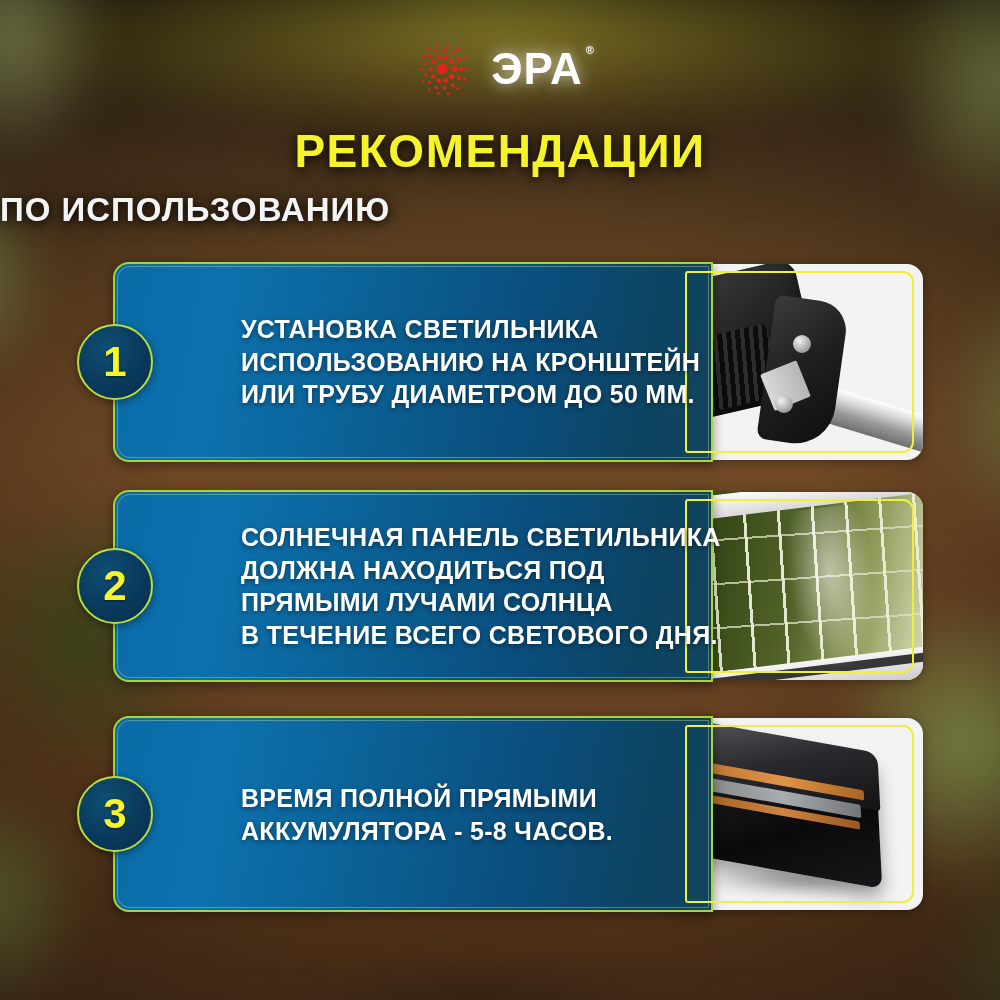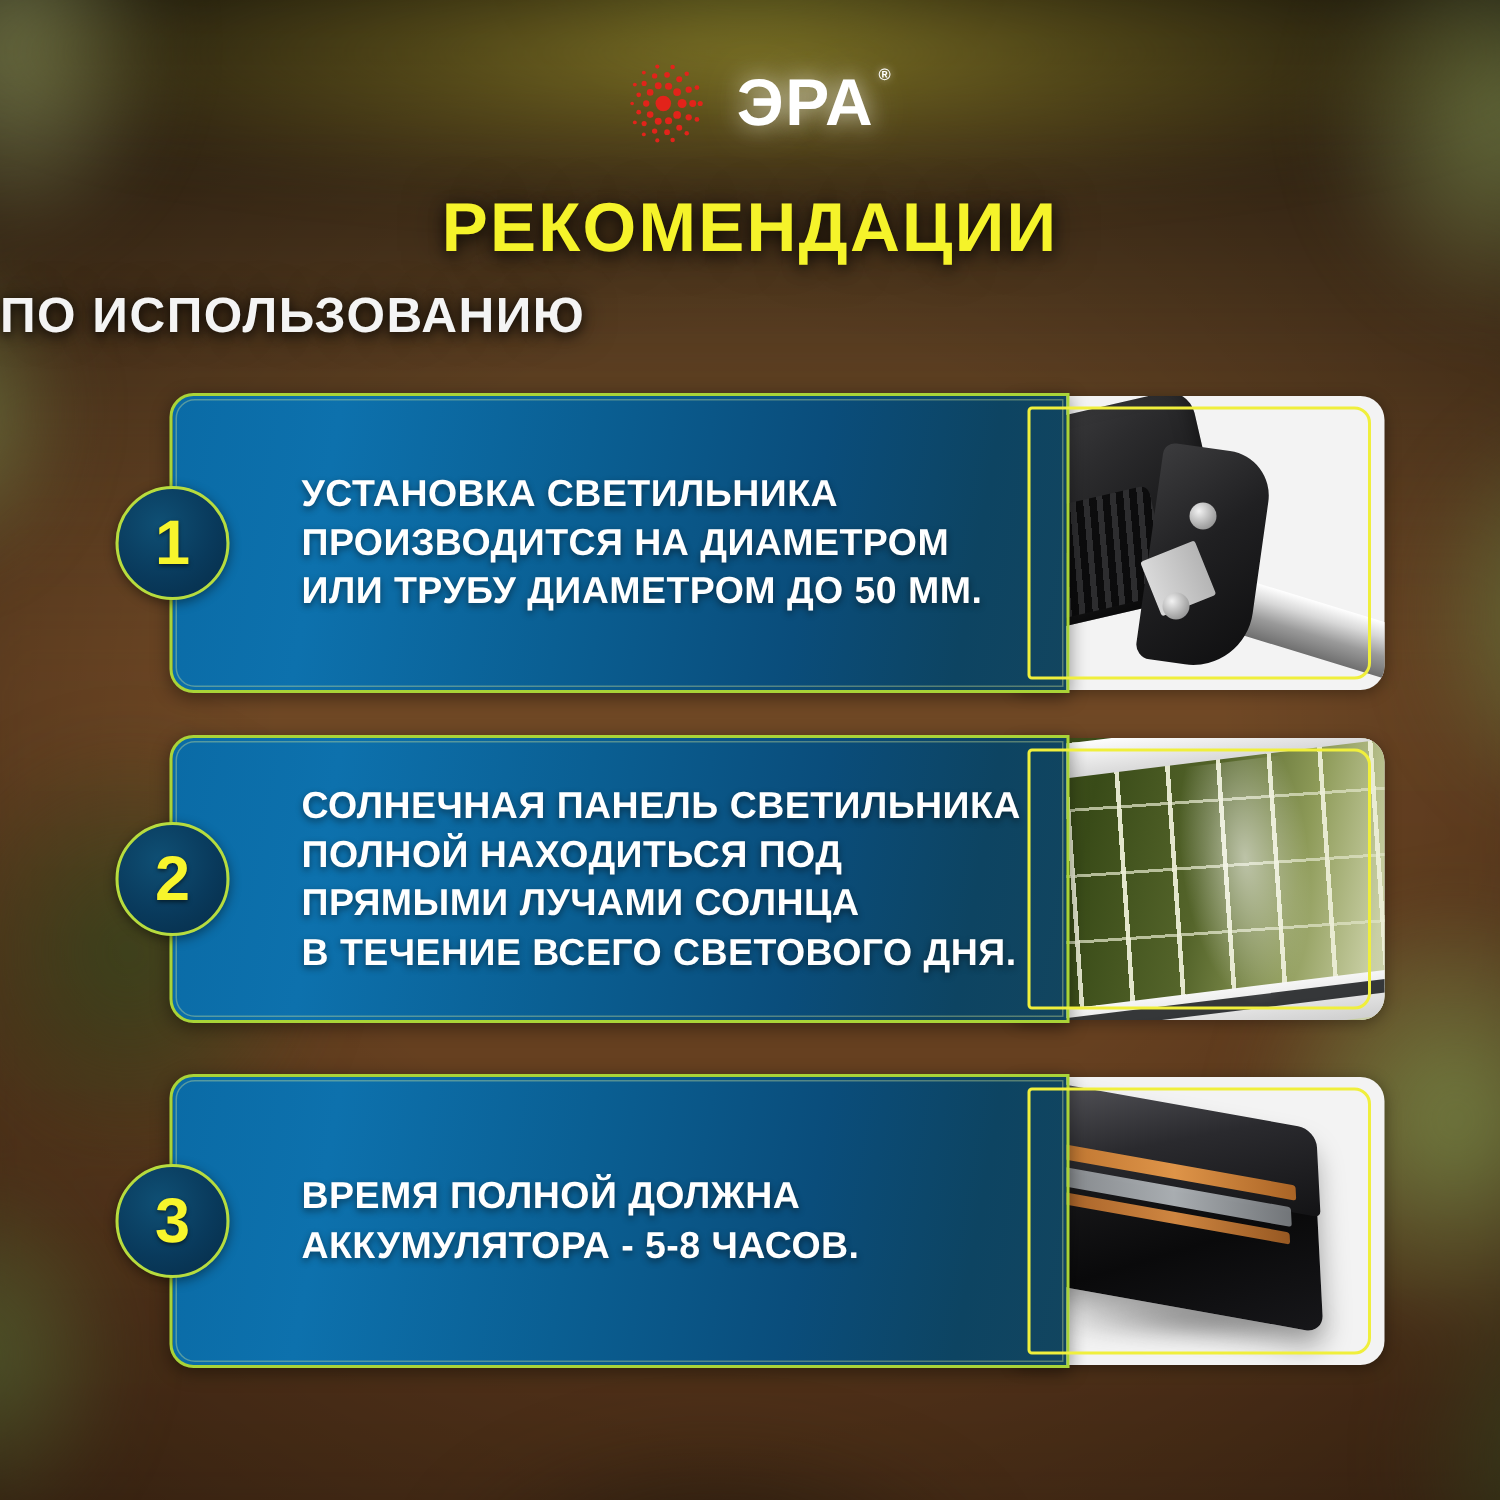--- a/index.html
+++ b/index.html
@@ -155,21 +155,21 @@
 
   .card-text {
     position:absolute; left:124px; right:10px; top:50%;
     transform:translateY(-50%);
     z-index:5;
     color:#ffffff;
     font-size:25px; font-weight:bold; line-height:1.30;
     letter-spacing:.3px;
     text-shadow:0 2px 5px rgba(0,0,0,.45);
   }
-  .card-text div { white-space:nowrap; }
+  .card-text div { white-space:nowrap;margin-left:40px; }
 
   
   .p1-pole {
     position:absolute; left:34%; top:52%; width:95%; height:36px;
     background:linear-gradient(180deg,#ffffff 0%,#d8d8d8 28%,#9a9a9a 62%,#6f6f6f 100%);
     transform:rotate(17deg); transform-origin:left center;
     border-radius:4px;
   }
   .p1-body {
     position:absolute; left:-18%; top:6%; width:72%; height:70%;
@@ -357,21 +357,21 @@
   <div class="photo-frame"></div>
 
   <div class="blue-panel"></div>
 
   <div class="badge">
     <span class="badge-num">1</span>
   </div>
 
   <div class="card-text">
     <div>УСТАНОВКА СВЕТИЛЬНИКА</div>
-    <div>ПРОИЗВОДИТСЯ НА ДИАМЕТРОМ</div>
+    <div>ИСПОЛЬЗОВАНИЮ НА КРОНШТЕЙН</div>
     <div>ИЛИ ТРУБУ ДИАМЕТРОМ ДО 50 ММ.</div>
   </div>
 </div>
 
 <div class="card card-2">
 
   <div class="photo-panel">
     <div class="photo-art">
       <div class="p2-panel"></div>
       <div class="p2-edge-top"></div>
@@ -383,21 +383,21 @@
   <div class="photo-frame"></div>
 
   <div class="blue-panel"></div>
 
   <div class="badge">
     <span class="badge-num">2</span>
   </div>
 
   <div class="card-text">
     <div>СОЛНЕЧНАЯ ПАНЕЛЬ СВЕТИЛЬНИКА</div>
-    <div>ПОЛНОЙ НАХОДИТЬСЯ ПОД</div>
+    <div>ДОЛЖНА НАХОДИТЬСЯ ПОД</div>
     <div>ПРЯМЫМИ ЛУЧАМИ СОЛНЦА</div>
     <div>В ТЕЧЕНИЕ ВСЕГО СВЕТОВОГО ДНЯ.</div>
   </div>
 </div>
 
 <div class="card card-3">
 
   <div class="photo-panel">
     <div class="photo-art">
       <div class="p3-shadow"></div>
@@ -410,16 +410,16 @@
   </div>
   <div class="photo-frame"></div>
 
   <div class="blue-panel"></div>
 
   <div class="badge">
     <span class="badge-num">3</span>
   </div>
 
   <div class="card-text">
-    <div>ВРЕМЯ ПОЛНОЙ ДОЛЖНА</div>
+    <div>ВРЕМЯ ПОЛНОЙ ПРЯМЫМИ</div>
     <div>АККУМУЛЯТОРА - 5-8 ЧАСОВ.</div>
   </div>
 </div>
 
 </body></html>

